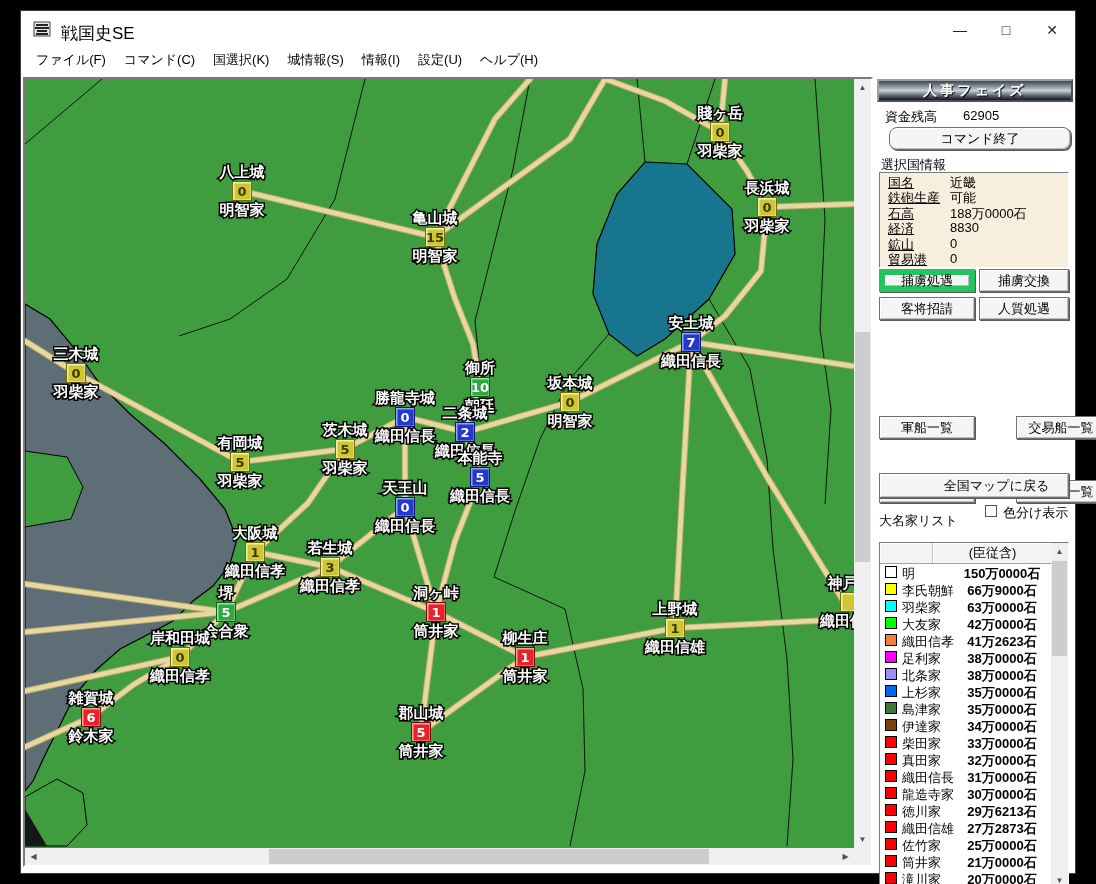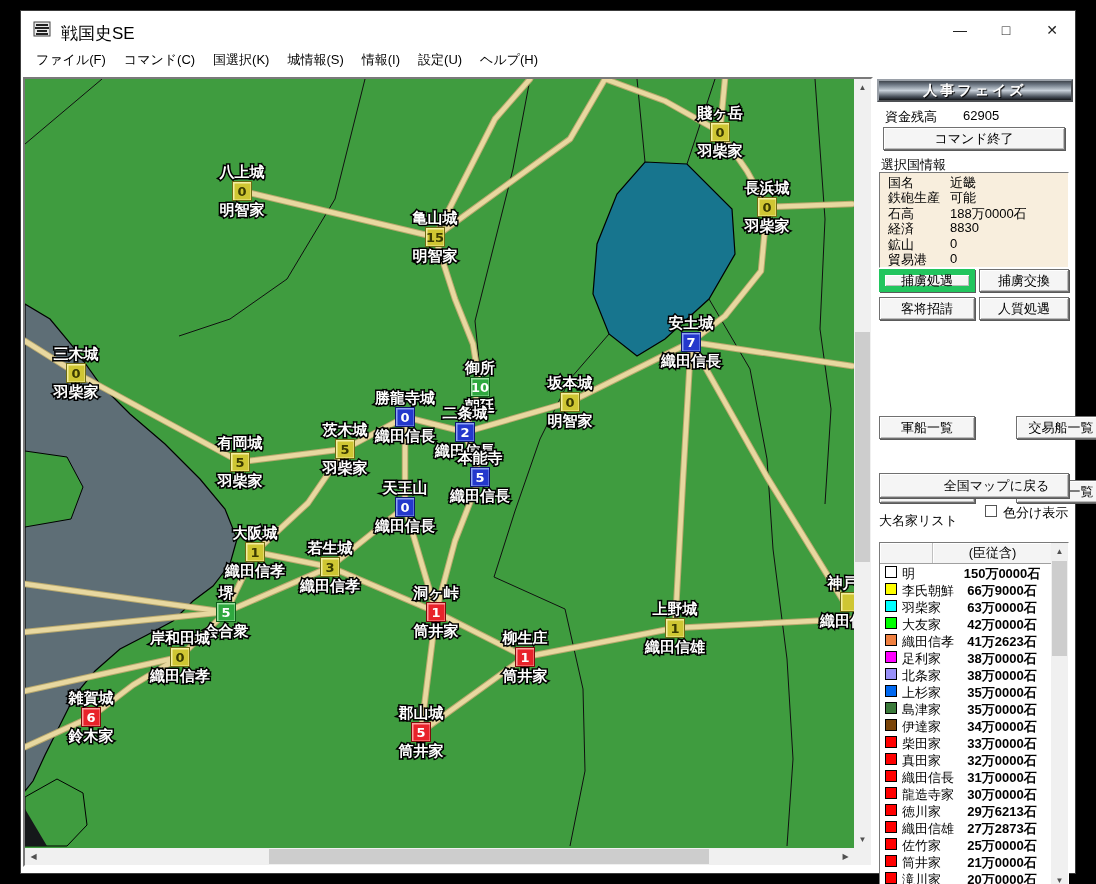--- a/index.html
+++ b/index.html
@@ -34,26 +34,26 @@
     text-align:center;line-height:19px;
     background:linear-gradient(180deg,#40464e 0%,#6a7480 18%,#c7d0d9 50%,#4a525c 82%,#14171b 100%);
     text-shadow:1px 1px 1px #000;}
   .funds-row{position:absolute;left:8px;top:31px;width:184px;height:15px;}
   .funds-row .lbl{position:absolute;left:0;}
   .funds-row .val{position:absolute;left:78px;}
   .btn{background:#f5f5f5;border:1px solid #707070;box-sizing:border-box;
        box-shadow:inset 1px 1px 0 #ffffff,inset -1px -1px 0 #bcbcbc,1px 1px 0 #5a5a5a;
        display:flex;align-items:center;justify-content:center;font-size:13px;white-space:nowrap;}
   .btn.focused{border:6px solid #22c55e;}
-  .cmd-end{position:absolute;left:6px;top:50px;width:182px;height:23px;}
+  .cmd-end{position:absolute;left:12px;top:50px;width:182px;height:23px;border-radius:8px;}
   .info-label{position:absolute;left:4px;top:79px;}
   .info-box{position:absolute;left:2px;top:95px;width:190px;height:96px;background:#f8eedd;box-sizing:border-box;
             border:1px solid;border-color:#7a7a7a #ffffff #ffffff #7a7a7a;}
   .info-row{position:relative;height:15px;margin-top:0.5px;}
-  .info-row .lbl{position:absolute;left:8px;}
+  .info-row .lbl{position:absolute;left:8px;text-decoration:underline;}
   .info-row .val{position:absolute;left:70px;}
   .grid2{position:absolute;left:2px;width:192px;display:grid;grid-template-columns:96px 90px;
          grid-column-gap:4px;grid-row-gap:5px;}
   #action-grid{top:192px;}
   #list-grid{top:339px;gap:41px;}
   .grid2 .btn{height:23px;}
   .back-btn{position:absolute;left:2px;top:396px;width:190px;height:25px;padding-left:45px;}
   .dl-header{position:absolute;left:2px;top:427px;width:190px;height:15px;}
   .dl-title{position:absolute;left:0;margin-top:8px;}
   .cb{position:absolute;left:106px;top:1px;width:12px;height:12px;background:#fff;

